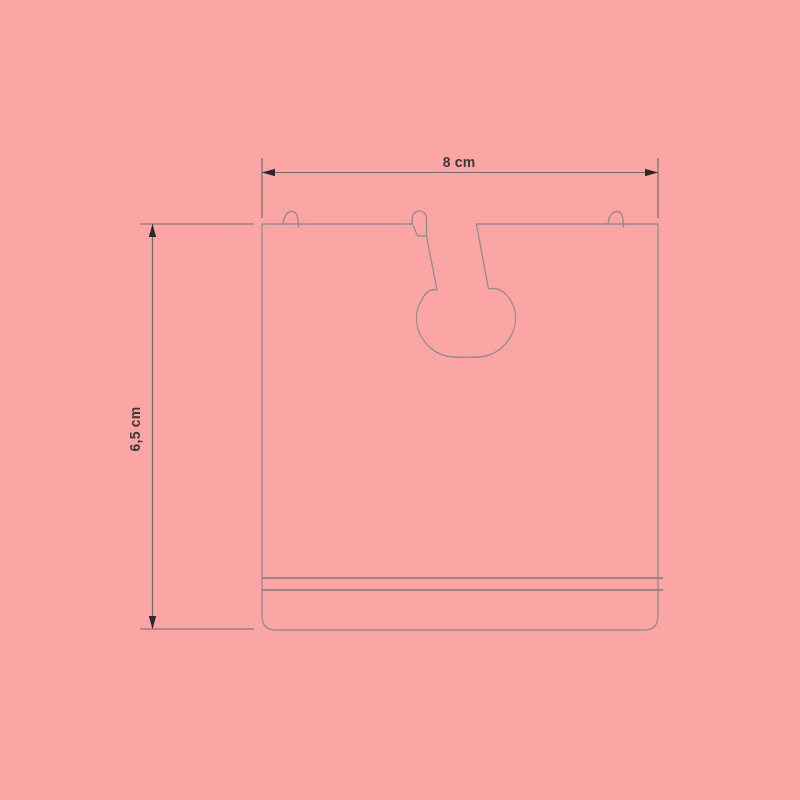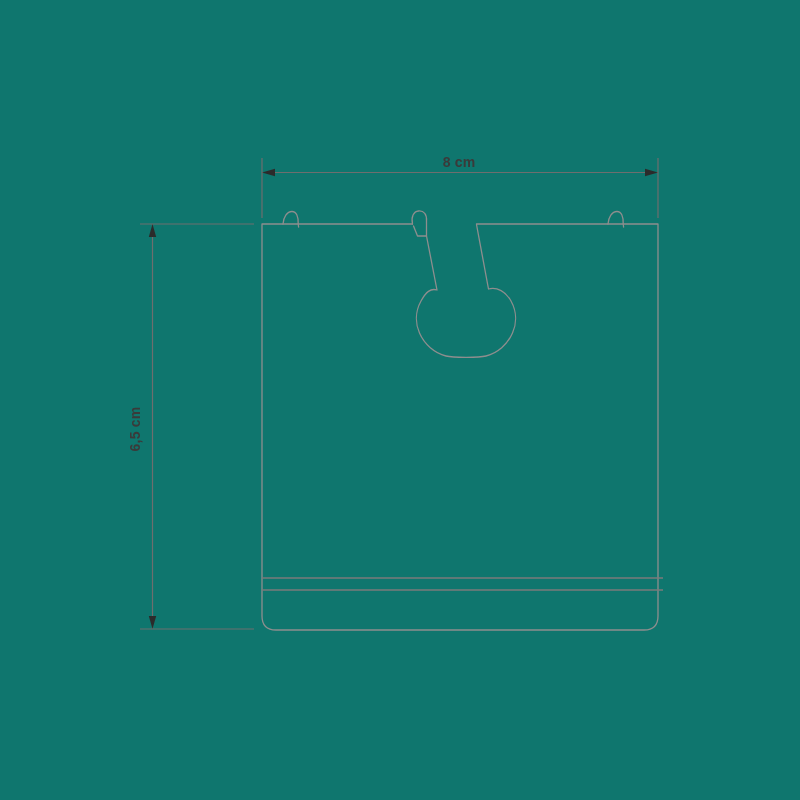--- a/index.html
+++ b/index.html
@@ -8,21 +8,21 @@
     width: 800px;
     height: 800px;
     background: #ffffff;
     font-family: "Liberation Sans", sans-serif;
     overflow: hidden;
   }
   .canvas {
     position: relative;
     width: 800px;
     height: 800px;
-    background: #0f766e;
+    background: #fca5a5;
   }
   svg { display: block; }
   .dim-text {
     font-family: "Liberation Sans", "DejaVu Sans", sans-serif;
     font-size: 14px;
     font-weight: 700;
     letter-spacing: 0.2px;
   }
 </style>
 </head>

